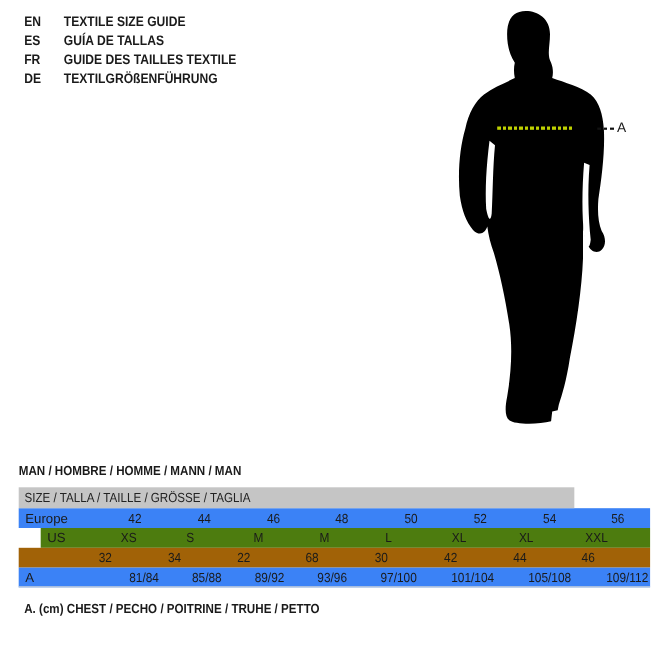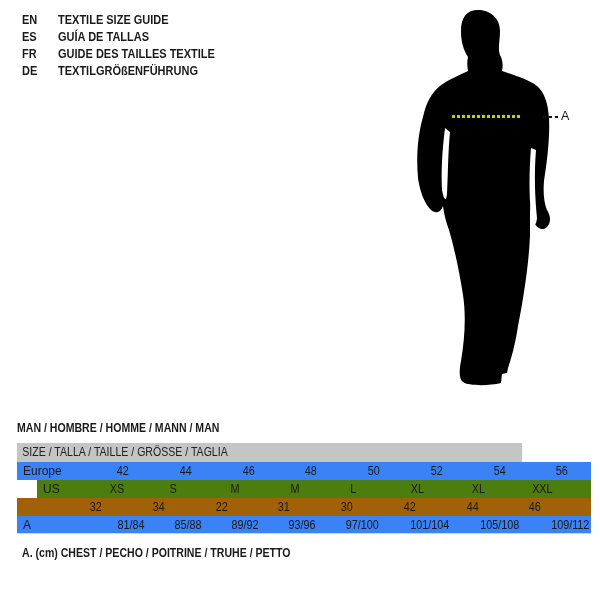--- a/index.html
+++ b/index.html
@@ -132,21 +132,21 @@
       <span class="cell"><span class="cond-c">XL</span></span>
       <span class="cell"><span class="cond-c">XL</span></span>
       <span class="cell"><span class="cond-c">XXL</span></span>
     </div>
 
     <div class="table-row row-bg-lightgray">
       <span class="row-label"><span class="cond"></span></span>
       <span class="cell"><span class="cond-c">32</span></span>
       <span class="cell"><span class="cond-c">34</span></span>
       <span class="cell"><span class="cond-c">22</span></span>
-      <span class="cell"><span class="cond-c">31</span></span>
+      <span class="cell"><span class="cond-c">68</span></span>
       <span class="cell"><span class="cond-c">30</span></span>
       <span class="cell"><span class="cond-c">42</span></span>
       <span class="cell"><span class="cond-c">44</span></span>
       <span class="cell"><span class="cond-c">46</span></span>
     </div>
 
     <div class="table-row row-bg-white row-last">
       <span class="row-label"><span class="cond">A</span></span>
       <span class="cell"><span class="cond-c">81/84</span></span>
       <span class="cell"><span class="cond-c">85/88</span></span>

